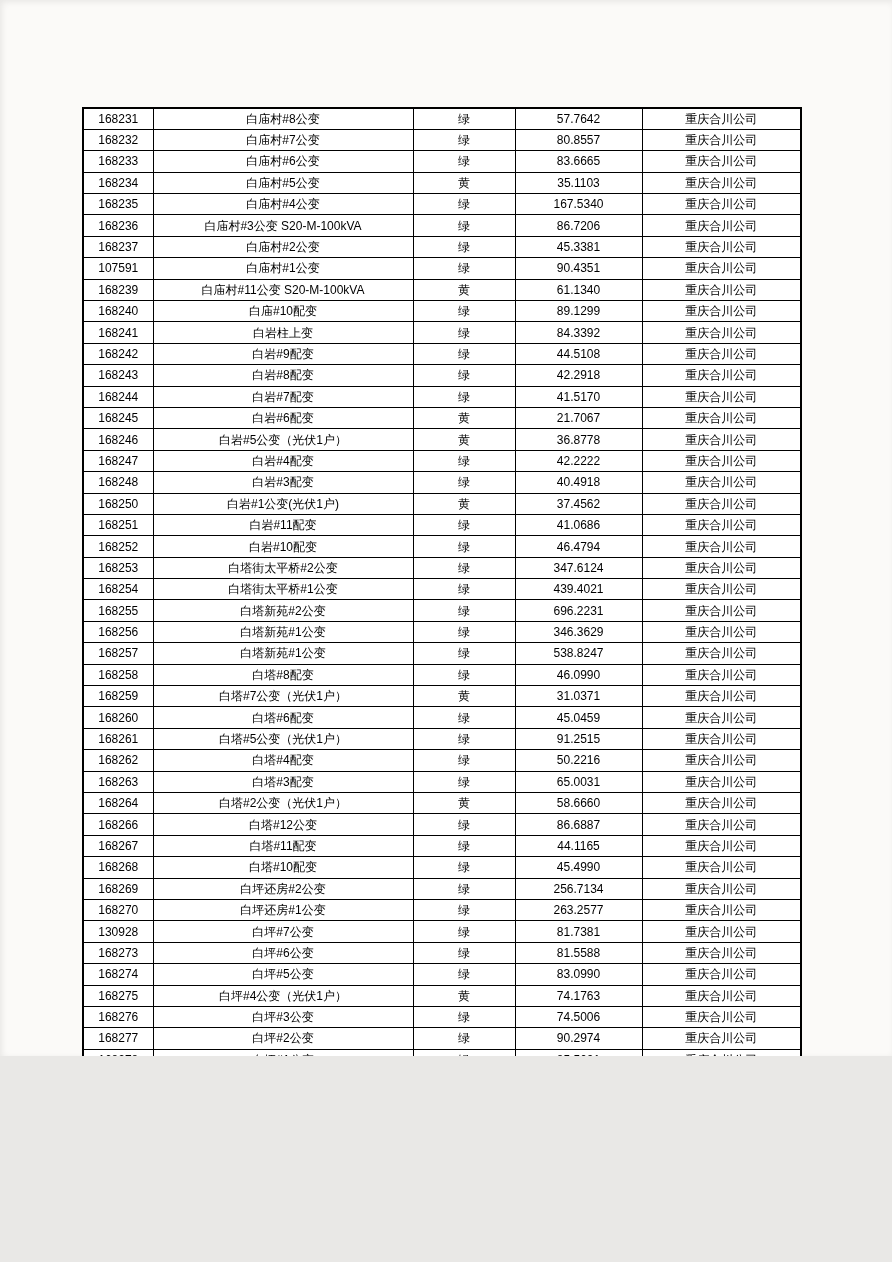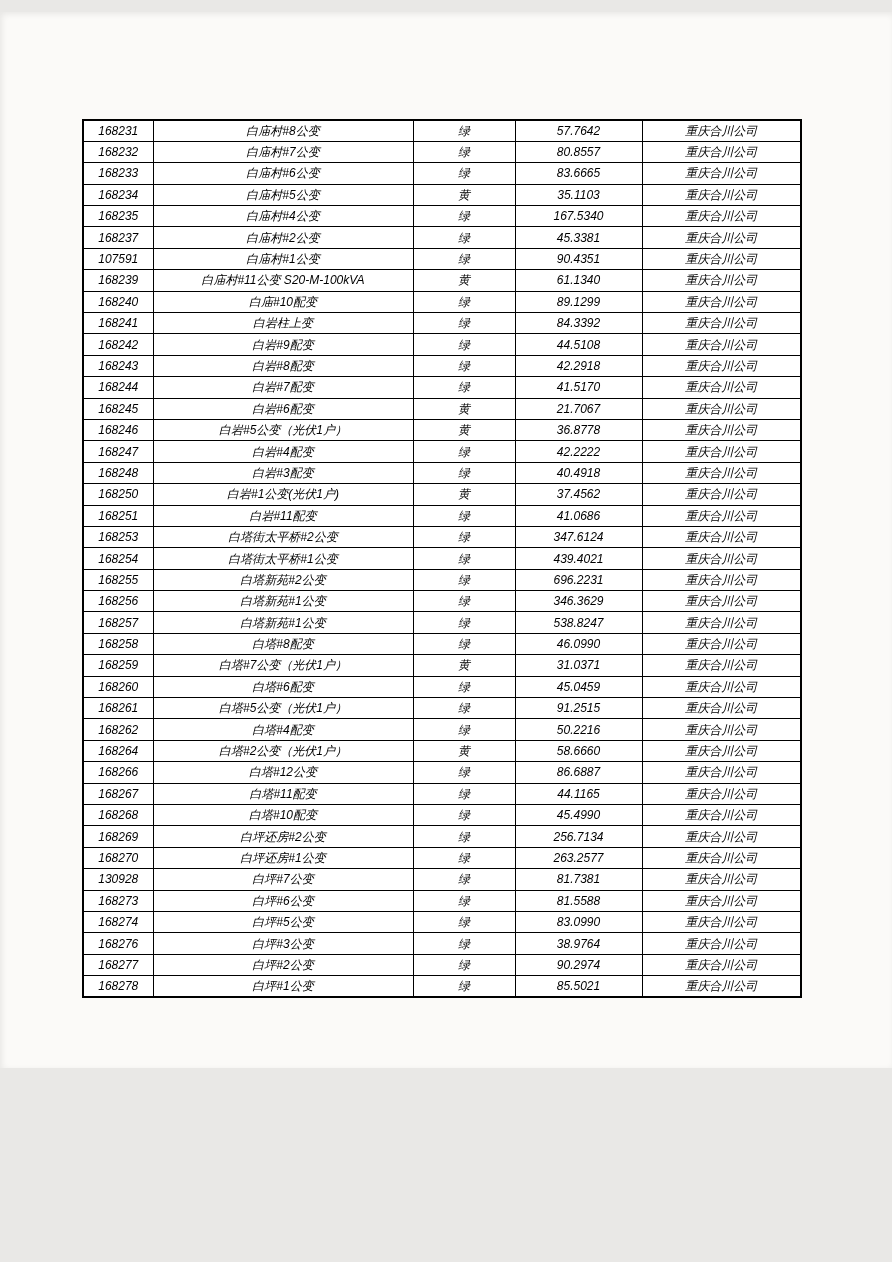--- a/index.html
+++ b/index.html
@@ -3,25 +3,24 @@
 <meta charset="utf-8">
 <style>
   * { margin: 0; padding: 0; box-sizing: border-box; }
   html, body { background: #e9e8e6; }
   body { font-family: "Liberation Sans", sans-serif; }
 
   .page {
     position: relative;
     width: 892px;
     height: 1056px;
-    margin: 12px auto;
+    margin: 0 auto;
     background: #fbfaf8;
     box-shadow: inset 2px 2px 6px rgba(0,0,0,0.08);
     overflow: hidden;
-    font-style: italic;
   }
 
   table.data-table {
     position: absolute;
     left: 82px;
     top: 107px;
     width: 718px;
     border-collapse: collapse;
     table-layout: fixed;
     background: #ffffff;
@@ -89,20 +88,27 @@
           <td>重庆合川公司</td>
         </tr>
         <tr>
           <td>168235</td>
           <td>白庙村#4公变</td>
           <td>绿</td>
           <td>167.5340</td>
           <td>重庆合川公司</td>
         </tr>
         <tr>
+          <td>168236</td>
+          <td>白庙村#3公变  S20-M-100kVA</td>
+          <td>绿</td>
+          <td>86.7206</td>
+          <td>重庆合川公司</td>
+        </tr>
+        <tr>
           <td>168237</td>
           <td>白庙村#2公变</td>
           <td>绿</td>
           <td>45.3381</td>
           <td>重庆合川公司</td>
         </tr>
         <tr>
           <td>107591</td>
           <td>白庙村#1公变</td>
           <td>绿</td>
@@ -187,20 +193,27 @@
           <td>重庆合川公司</td>
         </tr>
         <tr>
           <td>168251</td>
           <td>白岩#11配变</td>
           <td>绿</td>
           <td>41.0686</td>
           <td>重庆合川公司</td>
         </tr>
         <tr>
+          <td>168252</td>
+          <td>白岩#10配变</td>
+          <td>绿</td>
+          <td>46.4794</td>
+          <td>重庆合川公司</td>
+        </tr>
+        <tr>
           <td>168253</td>
           <td>白塔街太平桥#2公变</td>
           <td>绿</td>
           <td>347.6124</td>
           <td>重庆合川公司</td>
         </tr>
         <tr>
           <td>168254</td>
           <td>白塔街太平桥#1公变</td>
           <td>绿</td>
@@ -257,20 +270,27 @@
           <td>重庆合川公司</td>
         </tr>
         <tr>
           <td>168262</td>
           <td>白塔#4配变</td>
           <td>绿</td>
           <td>50.2216</td>
           <td>重庆合川公司</td>
         </tr>
         <tr>
+          <td>168263</td>
+          <td>白塔#3配变</td>
+          <td>绿</td>
+          <td>65.0031</td>
+          <td>重庆合川公司</td>
+        </tr>
+        <tr>
           <td>168264</td>
           <td>白塔#2公变（光伏1户）</td>
           <td>黄</td>
           <td>58.6660</td>
           <td>重庆合川公司</td>
         </tr>
         <tr>
           <td>168266</td>
           <td>白塔#12公变</td>
           <td>绿</td>
@@ -320,24 +340,31 @@
           <td>重庆合川公司</td>
         </tr>
         <tr>
           <td>168274</td>
           <td>白坪#5公变</td>
           <td>绿</td>
           <td>83.0990</td>
           <td>重庆合川公司</td>
         </tr>
         <tr>
+          <td>168275</td>
+          <td>白坪#4公变（光伏1户）</td>
+          <td>黄</td>
+          <td>74.1763</td>
+          <td>重庆合川公司</td>
+        </tr>
+        <tr>
           <td>168276</td>
           <td>白坪#3公变</td>
           <td>绿</td>
-          <td>38.9764</td>
+          <td>74.5006</td>
           <td>重庆合川公司</td>
         </tr>
         <tr>
           <td>168277</td>
           <td>白坪#2公变</td>
           <td>绿</td>
           <td>90.2974</td>
           <td>重庆合川公司</td>
         </tr>
         <tr>

